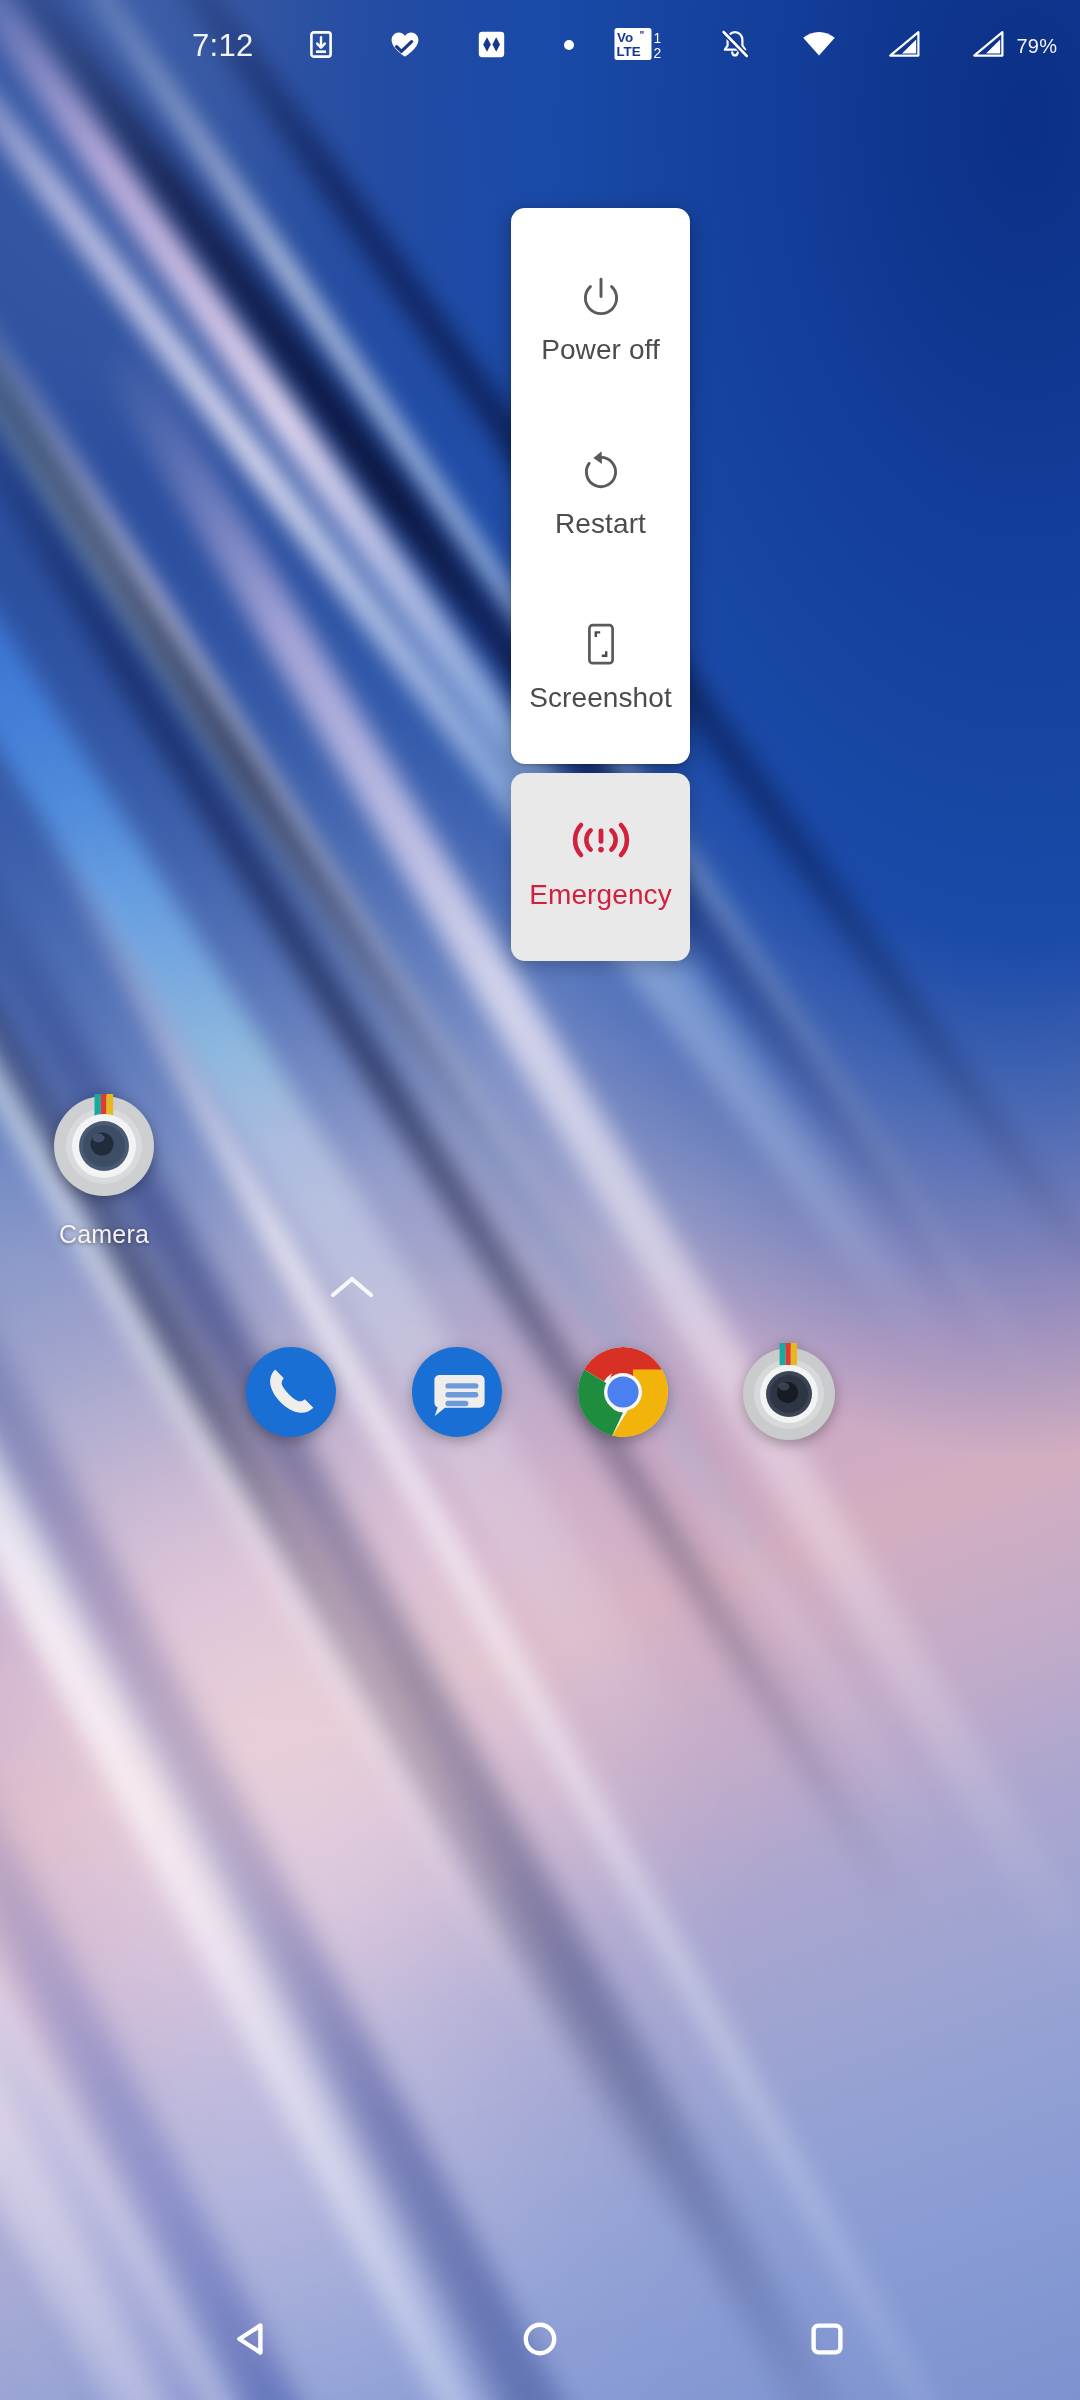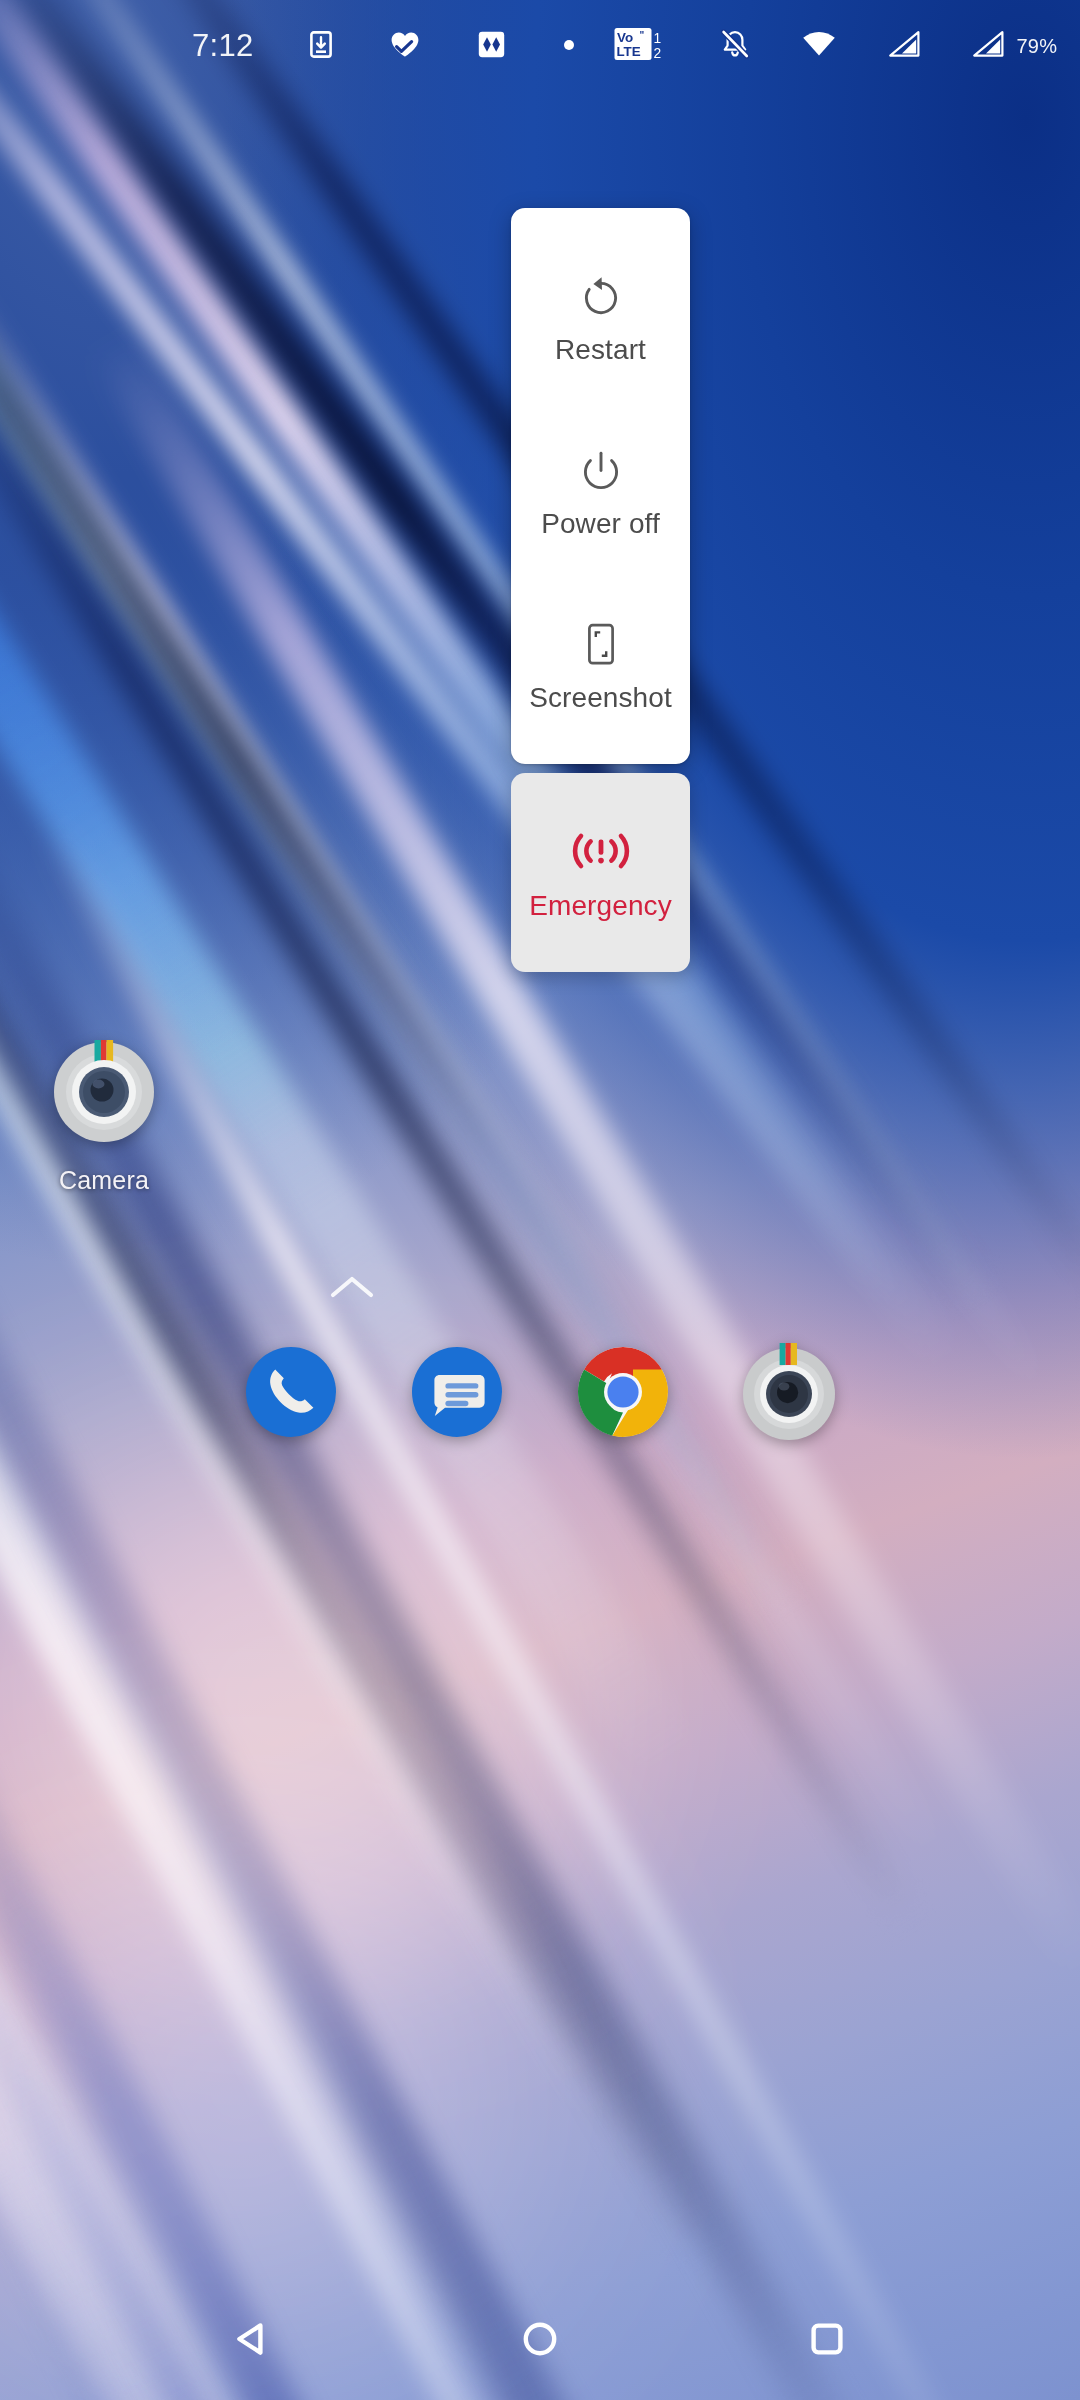--- a/index.html
+++ b/index.html
@@ -93,21 +93,21 @@
     font-size:28px;
     color:#4c4c4c;
     letter-spacing:.1px;
     line-height:1;
   }
   .pm-emergency-panel {
     margin-top:9px;
     background:#e9e9e9;
     border-radius:14px;
     box-shadow:0 5px 18px rgba(0,0,0,.22);
-    padding:54px 0 52px;
+    padding:43px 0 52px;
     display:flex; flex-direction:column; align-items:center;
   }
   .pm-emergency-label {
     margin-top:17px;
     font-size:28px;
     color:#d2213f;
     letter-spacing:.1px;
     line-height:1;
   }
 
@@ -121,21 +121,21 @@
   .app-label {
     margin-top:16px;
     font-size:25px;
     color:#f4f2f6;
     text-shadow:0 1px 4px rgba(0,0,0,.45);
     letter-spacing:.2px;
     white-space:nowrap;
   }
   .icon-shadow { filter:drop-shadow(0 4px 7px rgba(0,0,0,.30)); }
 
-  #app-camera-home { left:24px; top:1034px; }
+  #app-camera-home { left:24px; top:1088px; }
 
   #drawer-chevron {
     position:absolute; left:326px; top:1268px;
     width:52px; height:40px; z-index:20;
   }
 
   #dock {
     position:absolute; left:0; right:0; top:1334px;
     height:120px;
     display:flex; justify-content:center; align-items:center;
@@ -279,36 +279,36 @@
         </svg>
       </span>
     </div>
   </div>
 
   <div id="power-menu">
     <div class="pm-panel">
 
       <div class="pm-item">
         <span class="pm-icon">
+          <svg width="48" height="48" viewBox="0 0 48 48">
+            <path d="M13.4 12.6 A15.6 15.6 0 1 0 34.6 12.6" fill="none" stroke="#5a5a5a" stroke-width="2.9" stroke-linecap="round"></path>
+            <path d="M24 5.2 L24 22.6" fill="none" stroke="#5a5a5a" stroke-width="2.9" stroke-linecap="round"></path>
+          </svg>
+        </span>
+        <span class="pm-label">Power off</span>
+      </div>
+
+      <div class="pm-item">
+        <span class="pm-icon">
           <svg width="46" height="46" viewBox="0 0 46 46">
             <path d="M23 8.4 A14.6 14.6 0 1 1 11.2 14.4" fill="none" stroke="#5a5a5a" stroke-width="2.9" stroke-linecap="round"></path>
             <path d="M23.6 2.2 L15.4 9.0 L24.0 15.0 Z" fill="#5a5a5a"></path>
           </svg>
         </span>
         <span class="pm-label">Restart</span>
-      </div>
-
-      <div class="pm-item">
-        <span class="pm-icon">
-          <svg width="48" height="48" viewBox="0 0 48 48">
-            <path d="M13.4 12.6 A15.6 15.6 0 1 0 34.6 12.6" fill="none" stroke="#5a5a5a" stroke-width="2.9" stroke-linecap="round"></path>
-            <path d="M24 5.2 L24 22.6" fill="none" stroke="#5a5a5a" stroke-width="2.9" stroke-linecap="round"></path>
-          </svg>
-        </span>
-        <span class="pm-label">Power off</span>
       </div>
 
       <div class="pm-item">
         <span class="pm-icon">
           <svg width="38" height="48" viewBox="0 0 38 48">
             <rect x="7.4" y="3.2" width="23.2" height="38" rx="3.2" fill="none" stroke="#5a5a5a" stroke-width="2.7"></rect>
             <path d="M12.6 9.2 L18.2 9.2 L18.2 11.6 L15.0 11.6 L15.0 15.0 L12.6 15.0 Z" fill="#4a4a4a"></path>
             <path d="M25.4 35.0 L19.8 35.0 L19.8 32.6 L23.0 32.6 L23.0 29.2 L25.4 29.2 Z" fill="#4a4a4a"></path>
           </svg>
         </span>

